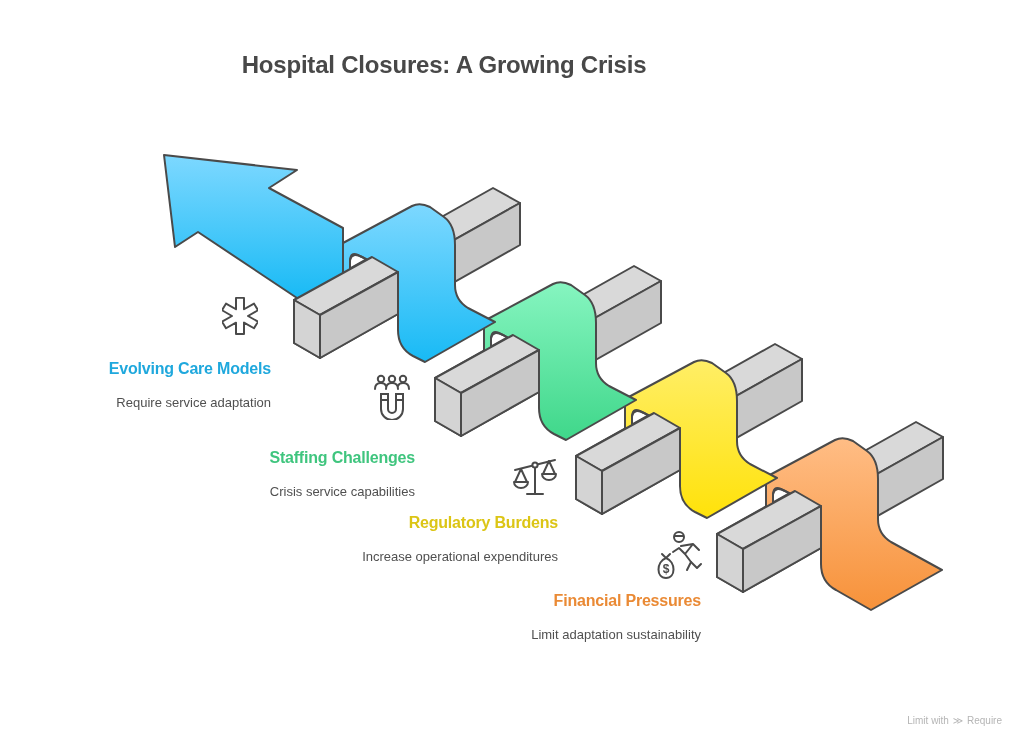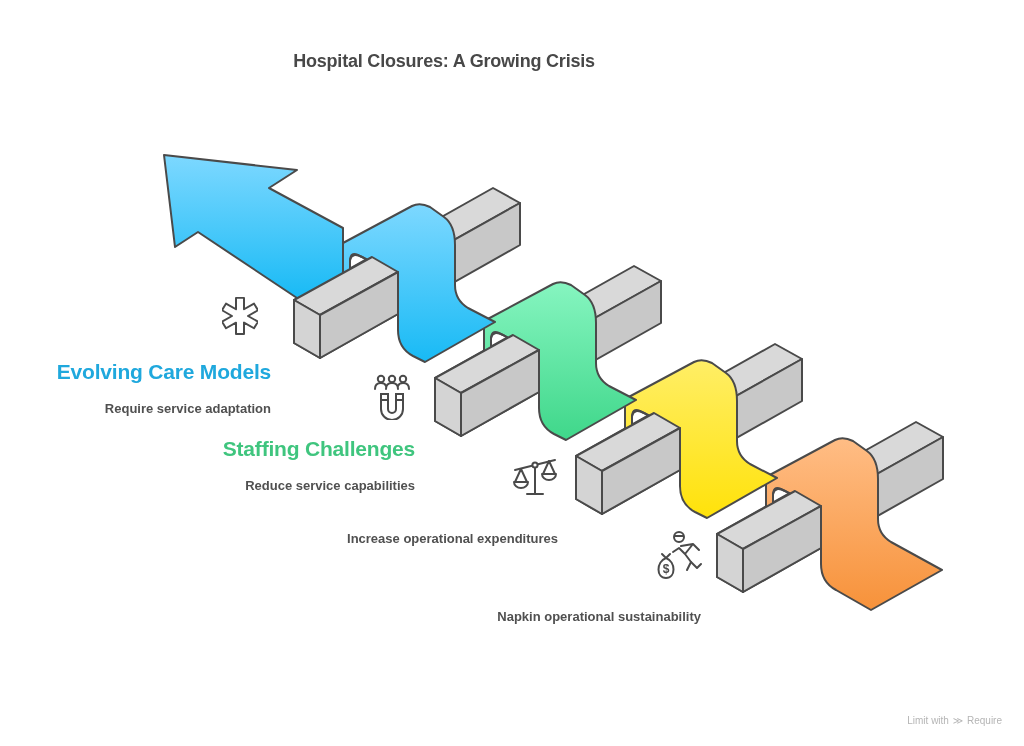--- a/index.html
+++ b/index.html
@@ -1,23 +1,23 @@
 <!DOCTYPE html>
 <html><head>
 <meta charset="utf-8">
 <style>
   html, body { margin: 0; padding: 0; background: #ffffff; }
   body { width: 1024px; height: 746px; position: relative; overflow: hidden;
          font-family: "Liberation Sans", "DejaVu Sans", sans-serif; }
   .title { position: absolute; left: 0; width: 888px; top: 51px; text-align: center;
-           font-size: 18px; font-weight: bold; color: #484848; letter-spacing: -0.2px; }
+           font-size: 24px; font-weight: bold; color: #484848; letter-spacing: -0.2px; }
   svg.diagram { position: absolute; left: 0; top: 0; }
   .label { position: absolute; text-align: right; }
-  .label .head { font-size: 21px; font-weight: bold; letter-spacing: -0.2px; white-space: nowrap; }
-  .label .desc { font-size: 13px; color: #505050; margin-top: 17px; white-space: nowrap; font-weight: bold; }
+  .label .head { font-size: 16px; font-weight: bold; letter-spacing: -0.2px; white-space: nowrap; }
+  .label .desc { font-size: 13px; color: #505050; margin-top: 17px; white-space: nowrap; }
   .icon { position: absolute; }
   .footer { position: absolute; right: 22px; bottom: 20px; font-size: 10px; color: #b5b5b5; }
   .footer .glyph { font-size: 10px; margin: 0 1px; }
 </style>
 </head>
 <body>
 
 <div class="title">Hospital Closures: A Growing Crisis</div>
 
 <svg class="diagram" width="1024" height="746" viewBox="0 0 1024 746">
@@ -81,29 +81,31 @@
         <polygon points="320,315 398,272 398,314 320,358" fill="#c8c8c8" stroke="#4a4a4a" stroke-width="2" stroke-linejoin="round"></polygon>
         <polygon points="294,300 320,315 320,358 294,343" fill="#d4d4d4" stroke="#4a4a4a" stroke-width="2" stroke-linejoin="round"></polygon>
       </g>
     </g>
 </svg>
 
 <div class="label" style="right:753px; top:360px;">
   <div class="head" style="color:#1fa8dd">Evolving Care Models</div>
   <div class="desc">Require service adaptation</div>
 </div>
-<div class="label" style="right:609px; top:437px;">
+<div class="label" style="right:609px; top:449px;">
   <div class="head" style="color:#3fc57e">Staffing Challenges</div>
-  <div class="desc">Reduce service capabilities</div>
+  <div class="desc">Crisis service capabilities</div>
 </div>
 <div class="label" style="right:466px; top:514px;">
+  <div class="head" style="color:#dcc515">Regulatory Burdens</div>
   <div class="desc">Increase operational expenditures</div>
 </div>
 <div class="label" style="right:323px; top:592px;">
-  <div class="desc">Napkin operational sustainability</div>
+  <div class="head" style="color:#ea8a35">Financial Pressures</div>
+  <div class="desc">Limit adaptation sustainability</div>
 </div>
 
 <svg class="icon" style="left:222px; top:295px;" width="36" height="44" viewBox="0 0 36 44">
   <path d="M14 2 h8 v12 l10 -6 l4 7 l-10 6 l10 6 l-4 7 l-10 -6 v12 h-8 v-12 l-10 6 l-4 -7 l10 -6 l-10 -6 l4 -7 l10 6 z" transform="translate(0,1) scale(1,0.95)" fill="none" stroke="#4a4a4a" stroke-width="2" stroke-linejoin="round"></path>
 </svg>
 
 <svg class="icon" style="left:374px; top:374px;" width="36" height="46" viewBox="0 0 36 46">
   <g fill="none" stroke="#4a4a4a" stroke-width="2" stroke-linecap="round">
     <circle cx="7" cy="5" r="3.2"></circle>
       <circle cx="18" cy="5" r="3.2"></circle>

